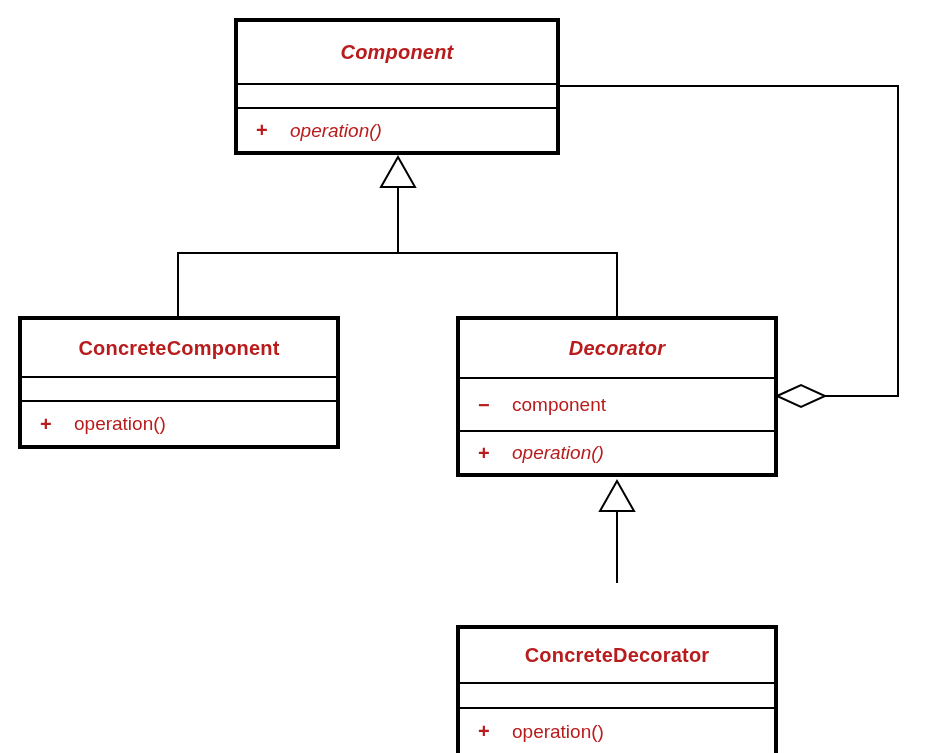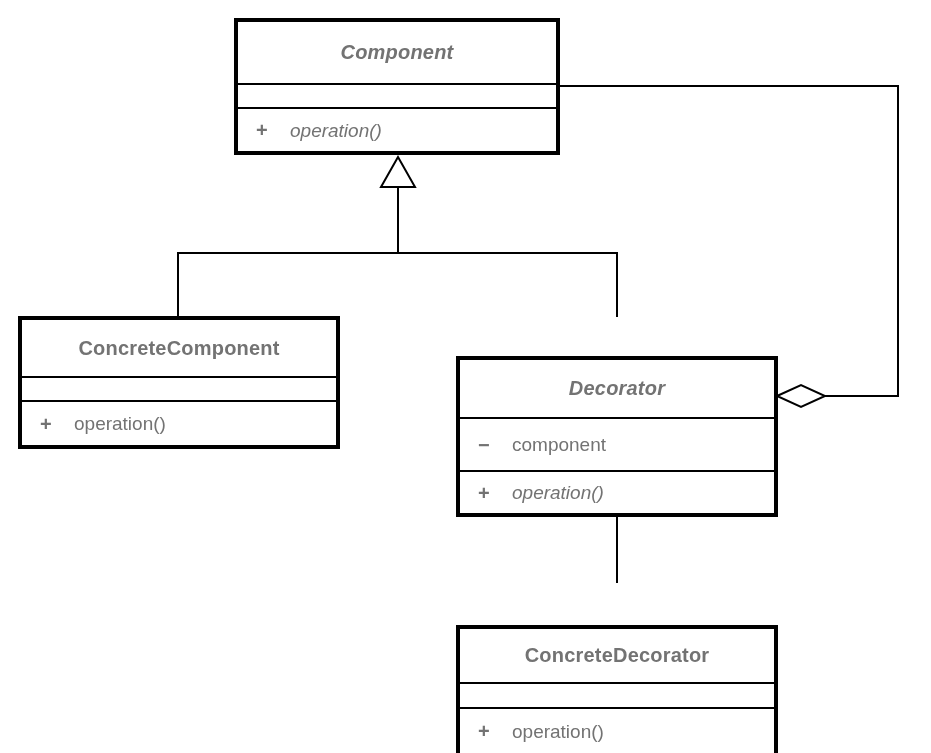--- a/index.html
+++ b/index.html
@@ -6,21 +6,21 @@
     margin: 0;
     padding: 0;
     background: #ffffff;
   }
   .canvas {
     position: relative;
     width: 931px;
     height: 753px;
     background: #ffffff;
     font-family: "Liberation Sans", sans-serif;
-    color: #737373;
+    color: #b91c1c;
     overflow: hidden;
   }
   .connectors {
     position: absolute;
     left: 0;
     top: 0;
     width: 931px;
     height: 753px;
   }
   .uml-class {
@@ -106,21 +106,21 @@
     <div class="uml-title" style="height:56px;">ConcreteComponent</div>
     <div class="uml-attrs" style="height:22px;"></div>
     <div class="uml-methods">
       <div class="member">
         <span class="vis">+</span>
         <span class="txt">operation()</span>
       </div>
     </div>
   </div>
 
-  <div class="uml-class abstract" style="left:456px; top:316px; width:322px; height:161px;margin-top:40px;">
+  <div class="uml-class abstract" style="left:456px; top:316px; width:322px; height:161px;">
     <div class="uml-title" style="height:57px;">Decorator</div>
     <div class="uml-attrs" style="height:51px;">
       <div class="member">
         <span class="vis">−</span>
         <span class="txt">component</span>
       </div>
     </div>
     <div class="uml-methods">
       <div class="member">
         <span class="vis">+</span>

